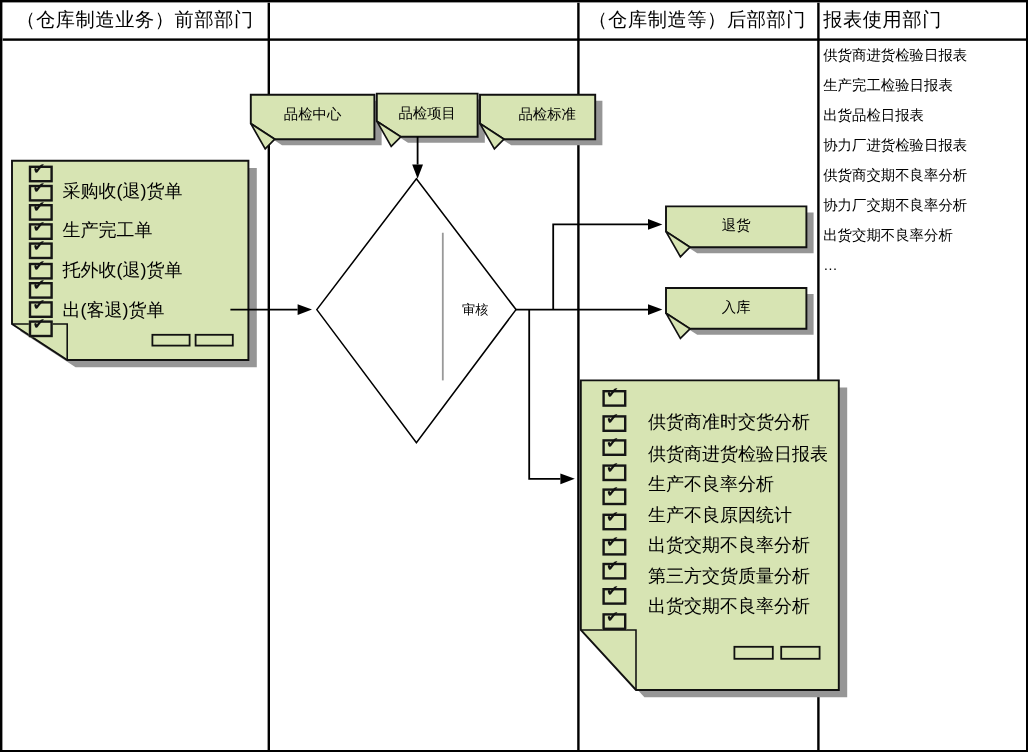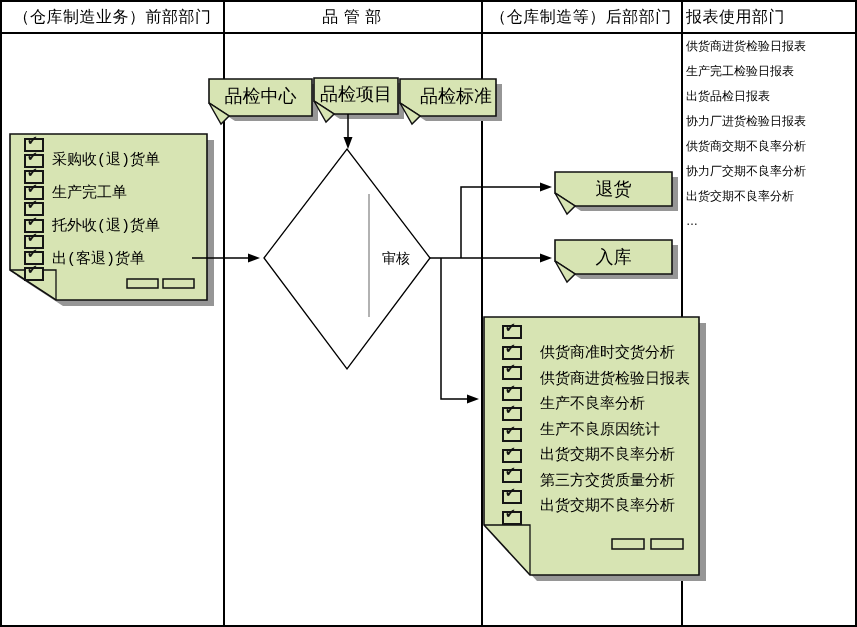--- a/index.html
+++ b/index.html
@@ -7,45 +7,44 @@
     position:relative;width:857px;height:627px;box-sizing:border-box;
     border:2px solid #000;background:#fff;overflow:hidden;
     font-family:"Liberation Sans","DejaVu Sans",sans-serif;color:#000;
   }
   .sep{position:absolute;top:0;bottom:0;width:0;border-left:2px solid #000;}
   .hline{position:absolute;left:0;right:0;top:30px;height:0;border-top:2px solid #000;}
   .lane-header{position:absolute;top:0;height:30px;display:flex;align-items:center;
     justify-content:center;font-size:16px;letter-spacing:0.5px;}
   .lane-header.left{justify-content:flex-start;padding-left:3px;}
   .shapes{position:absolute;left:0;top:0;}
-  .txt{position:absolute;display:flex;align-items:center;font-size:15px;white-space:nowrap;font-family:Liberation Mono, monospace;}
+  .txt{position:absolute;display:flex;align-items:center;font-size:15px;white-space:nowrap;}
   .note-label{position:absolute;display:flex;align-items:center;justify-content:center;
-    font-size:18px;white-space:nowrap;}
+    font-size:12px;white-space:nowrap;}
   .decision-lines{position:absolute;left:306px;top:205px;
     font-family:"Liberation Serif","DejaVu Serif",serif;font-size:19px;line-height:26px;}
   .audit{position:absolute;left:371px;top:248px;width:46px;height:17px;
-    display:flex;align-items:center;justify-content:center;font-size:14px;}
+    display:flex;align-items:center;justify-content:center;font-size:11px;}
   .reports{position:absolute;left:684px;top:32px;width:170px;font-size:12px;line-height:25px;}
   .report-item{white-space:nowrap;}
   .cb{position:absolute;width:16px;height:10px;border:2px solid #151515;background:#d7e4b3;}
   .cb::before{content:"\2714";position:absolute;left:1px;top:-7px;font-size:13px;
     font-weight:bold;color:#111;}
 </style>
 </head>
 <body>
 
 <div class="stage">
 
   <div class="sep" style="left:221px"></div>
   <div class="sep" style="left:479px"></div>
   <div class="sep" style="left:679px"></div>
   <div class="hline"></div>
 
   <div class="lane-header" style="left:0;width:221px">（仓库制造业务）前部部门</div>
-  <div class="lane-header" style="left:221px;width:258px">品  管  部</div>
   <div class="lane-header" style="left:479px;width:200px">（仓库制造等）后部部门</div>
   <div class="lane-header left" style="left:681px;width:174px">报表使用部门</div>
 
   <div class="reports">
     <div class="report-item">供货商进货检验日报表</div>
     <div class="report-item">生产完工检验日报表</div>
     <div class="report-item">出货品检日报表</div>
     <div class="report-item">协力厂进货检验日报表</div>
     <div class="report-item">供货商交期不良率分析</div>
     <div class="report-item">协力厂交期不良率分析</div>

